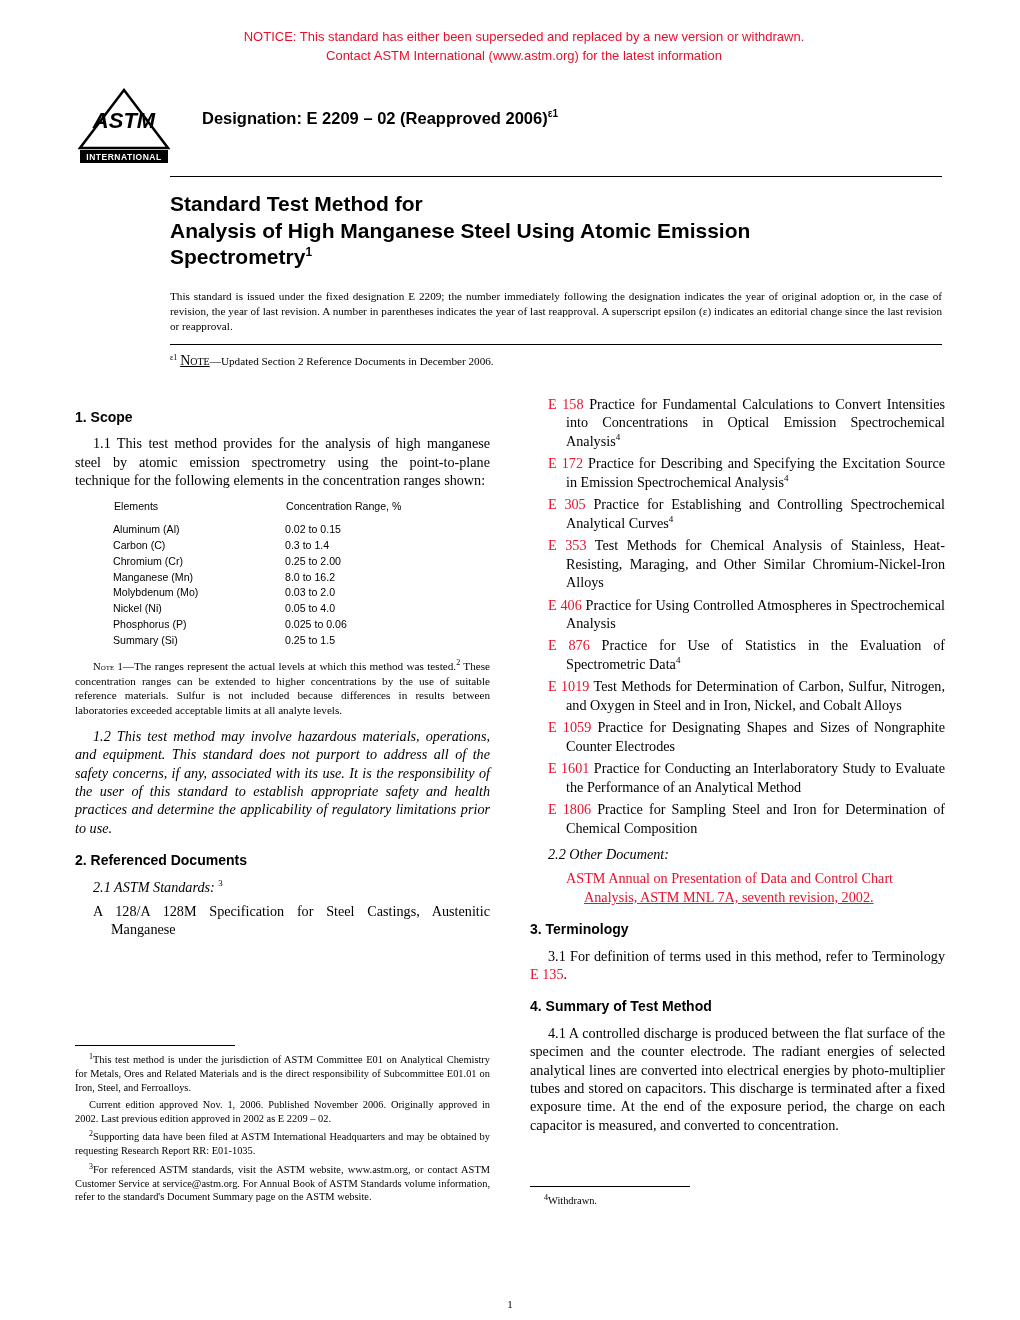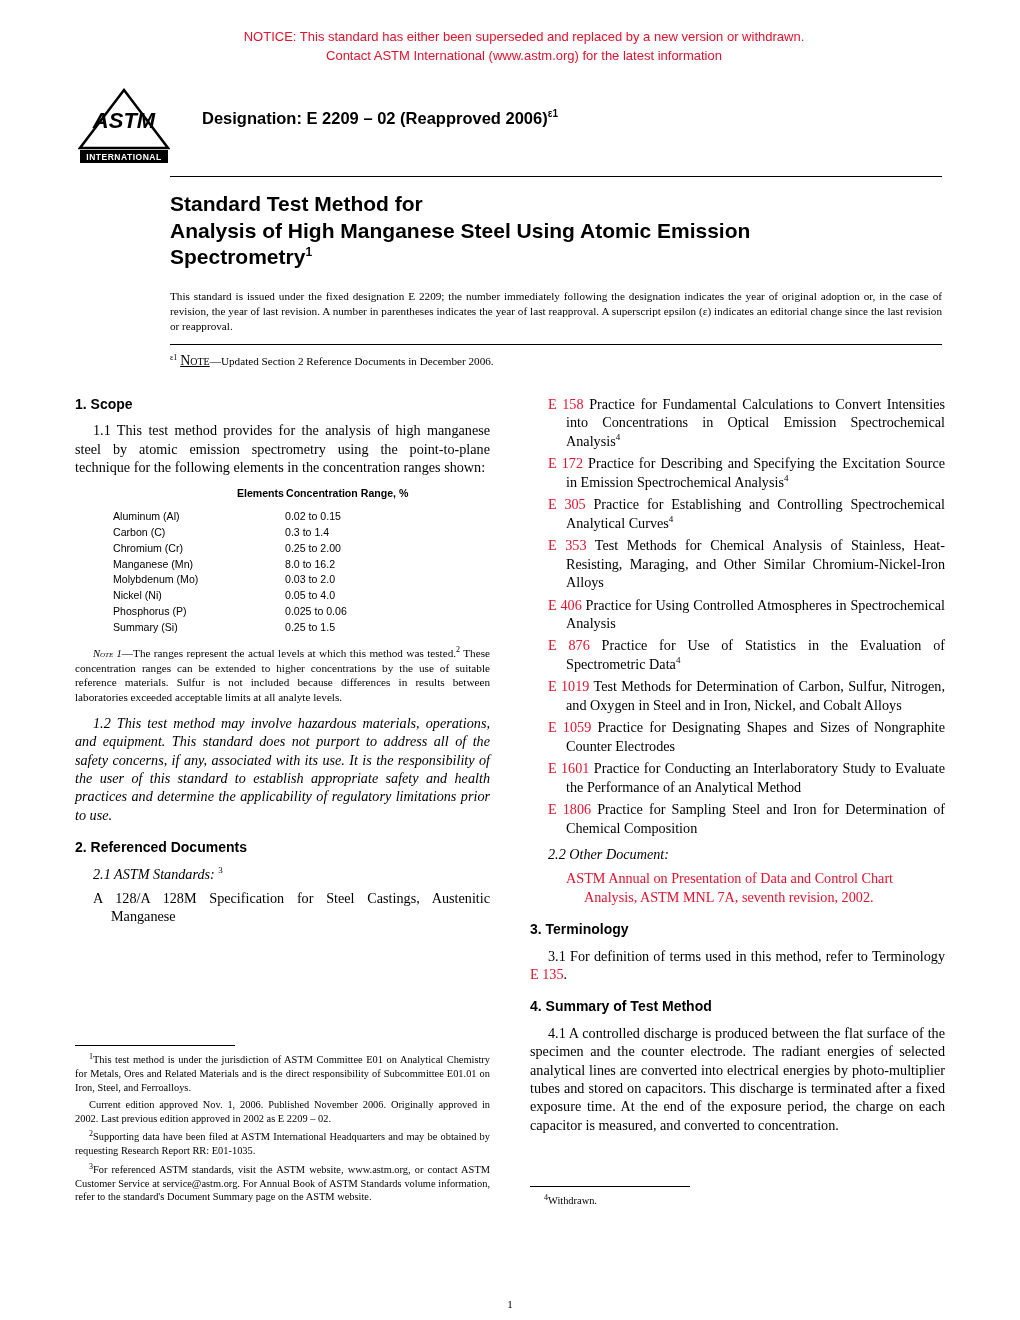--- a/index.html
+++ b/index.html
@@ -108,21 +108,21 @@
     line-height: 1.3;
   }
   .col.right { width: 415px; }
 
   h2.sec {
     font-family: "Liberation Sans", sans-serif;
     font-weight: bold;
     font-size: 14px;
     margin: 14px 0 8px 0;
   }
-  h2.sec.first { margin-top: 0; }
+  h2.sec.first { margin-top: 13px; }
 
   p.para {
     margin: 0 0 9px 0;
     text-align: justify;
     text-indent: 18px;
   }
   p.para.italic { font-style: italic; }
 
   
   table.elements {
@@ -130,47 +130,47 @@
     border-collapse: collapse;
     font-family: "Liberation Sans", sans-serif;
     font-size: 10.6px;
   }
   table.elements td {
     padding: 1px 0;
     vertical-align: top;
   }
   table.elements td.c1 { width: 170px; }
   table.elements th {
-    text-align: right;
-    font-weight: bold;
+    text-align: left;
+    font-weight: normal;
     padding-bottom: 9px;
   }
   table.elements th.c1 { width: 170px; }
 
   p.note {
     margin: 6px 0 9px 0;
     font-size: 11.2px;
     line-height: 1.3;
     text-align: justify;
     text-indent: 18px;
   }
-  p.note .smallcaps { font-variant: small-caps; font-size: 10.6px; font-style: italic; }
+  p.note .smallcaps { font-variant: small-caps; font-size: 10.6px; }
   p.note sup { font-size: 8px; }
 
   
   .ref {
     margin: 0 0 4px 0;
     padding-left: 36px;
     text-indent: -18px;
     text-align: justify;
   }
   .ref sup { font-size: 9px; }
   .red { color: #e8112d; }
   .ref.astmmanual { padding-left: 36px; text-indent: 0; }
-  .ref.astmmanual .indent2 { display:block; padding-left: 18px; }
+  .ref.astmmanual .indent2 { display:block; padding-left: 18px; text-decoration: underline; }
 
   .subhead {
     margin: 8px 0 6px 0;
     text-indent: 18px;
   }
   .subhead i { font-style: italic; }
   .subhead sup { font-size: 9px; }
 
   
   .footnotes {

